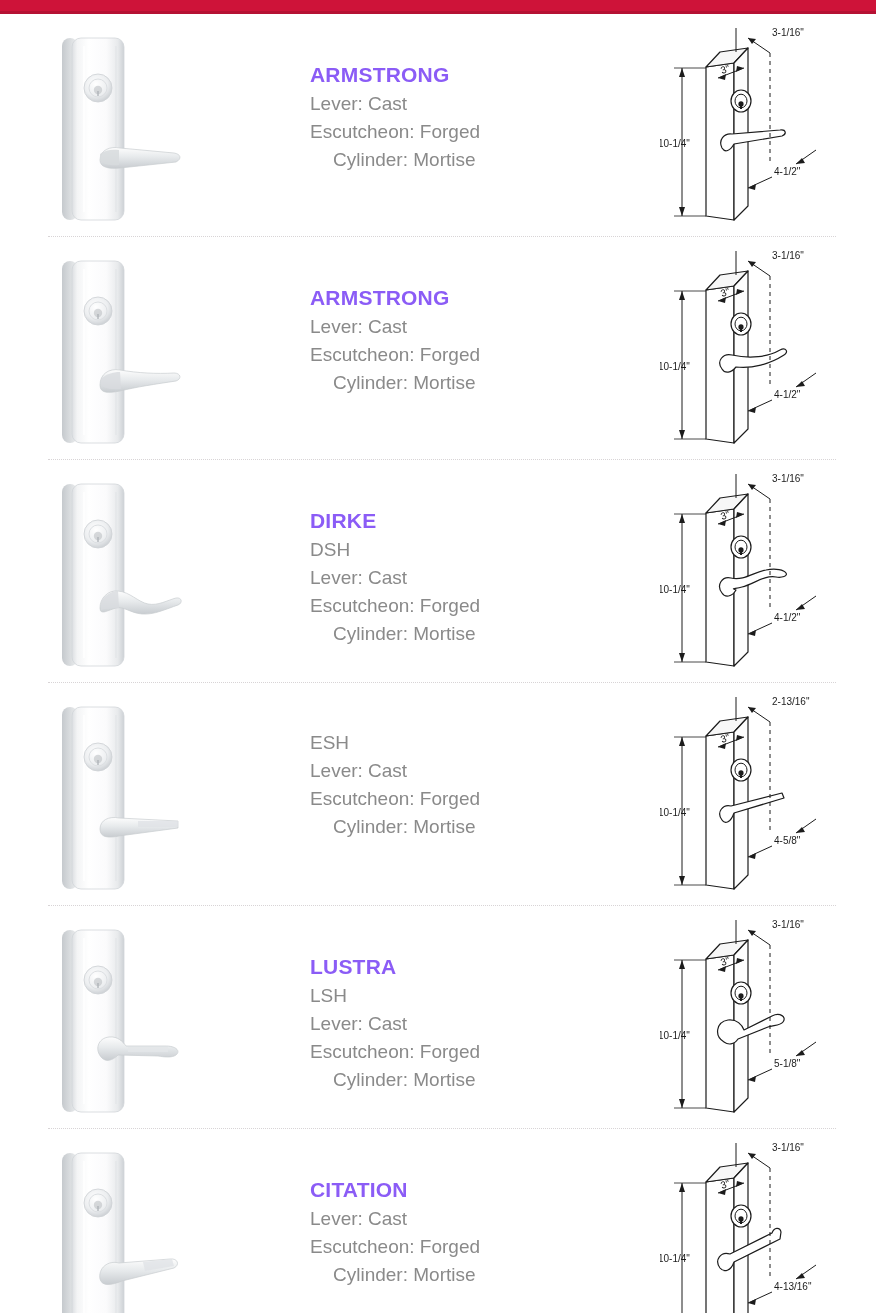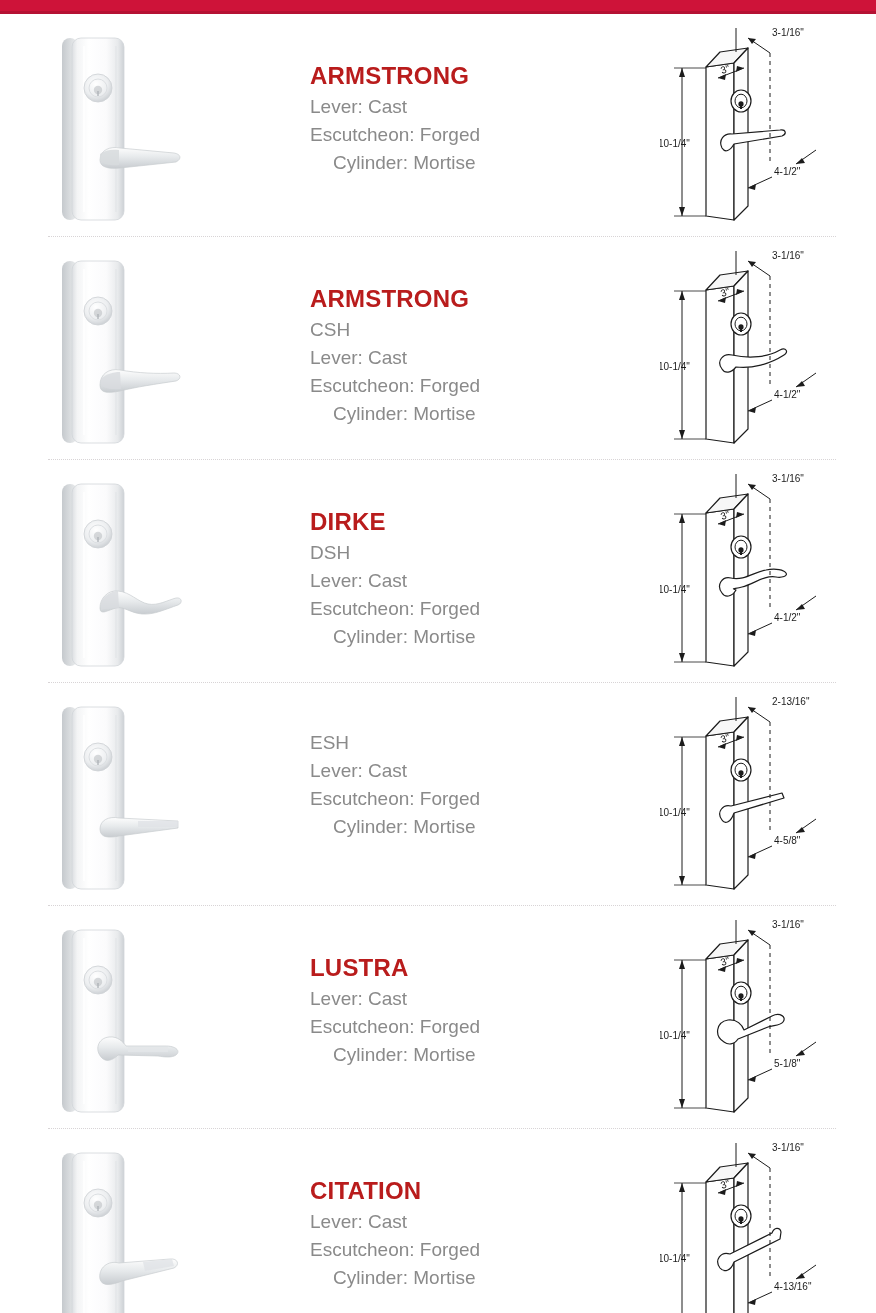--- a/index.html
+++ b/index.html
@@ -62,23 +62,23 @@
   .photo-svg { display: block; }
 
   
   .text-cell {
     position: absolute;
     left: 310px;
     top: 50px;
     width: 330px;
   }
   .prod-name {
-    font-size: 24px;
+    font-size: 21px;
     font-weight: bold;
-    color: #b91c1c;
+    color: #8b5cf6;
     letter-spacing: 0.2px;
     line-height: 1.0;
     margin: 0 0 9px 0;
   }
   .prod-line {
     font-size: 19px;
     color: #8a8a8a;
     line-height: 1.0;
     margin: 0 0 9px 0;
     font-weight: normal;
@@ -217,21 +217,20 @@
           <circle cx="50" cy="56" r="14" fill="url(#cylG_CSH)" stroke="#d0d4d7" stroke-width="0.9"></circle>
           <circle cx="50" cy="56" r="9" fill="none" stroke="#dcdfe2" stroke-width="1"></circle>
           <circle cx="50" cy="58" r="4.2" fill="#b8bcc0" opacity="0.55"></circle>
           <path d="M49 59 L51 59 L51 64 L49 64 Z" fill="#a9aeb2" opacity="0.6"></path>
           <path d="M52 130 C52 119 61 113 72 115 C90 118 108 119 126 118 C133 118 134 124 128 126 C108 129 88 132 72 136 C61 138 52 139 52 130 Z" fill="url(#lvGrad)" stroke="#c9cdd0" stroke-width="0.7"></path>
           <path d="M53 124 C58 119 65 117 72 117 L73 134 C64 135 57 134 53 130 Z" fill="#d8dbde" opacity="0.8"></path>
         </svg>
       </div>
       <div class="text-cell">
         <div class="prod-name">ARMSTRONG</div>
-        <div class="prod-line">CSH</div>
         <div class="prod-line">Lever: Cast</div>
         <div class="prod-line">Escutcheon: Forged</div>
         <div class="prod-line">Cylinder: Mortise</div>
       </div>
       <div class="draw-cell">
         <svg class="draw-svg" width="216" height="217" viewBox="0 0 216 217" xmlns="http://www.w3.org/2000/svg">
           <g stroke="#1c1c1c" fill="none" stroke-width="1.2" stroke-linejoin="round">
             <path d="M46 47 L46 196 L74 200 L74 43 Z" fill="#ffffff"></path>
             <path d="M46 47 L60 32 L88 28 L74 43 Z" fill="#f7f7f7"></path>
             <path d="M74 43 L88 28 L88 186 L74 200 Z" fill="#fdfdfd"></path>
@@ -462,20 +461,21 @@
           <circle cx="50" cy="56" r="14" fill="url(#cylG_LSH)" stroke="#d0d4d7" stroke-width="0.9"></circle>
           <circle cx="50" cy="56" r="9" fill="none" stroke="#dcdfe2" stroke-width="1"></circle>
           <circle cx="50" cy="58" r="4.2" fill="#b8bcc0" opacity="0.55"></circle>
           <path d="M49 59 L51 59 L51 64 L49 64 Z" fill="#a9aeb2" opacity="0.6"></path>
           <path d="M54 134 C46 126 50 114 61 113 C70 112 75 118 78 122 L118 122 C128 122 133 127 128 131 C124 134 116 133 110 132 L70 131 C64 137 58 138 54 134 Z" fill="url(#lvGrad)" stroke="#c9cdd0" stroke-width="0.7"></path>
           <path d="M80 123 L120 123 L120 128 L80 128 Z" fill="#e3e6e8" opacity="0.8"></path>
         </svg>
       </div>
       <div class="text-cell">
         <div class="prod-name">LUSTRA</div>
+        <div class="prod-line">LSH</div>
         <div class="prod-line">Lever: Cast</div>
         <div class="prod-line">Escutcheon: Forged</div>
         <div class="prod-line">Cylinder: Mortise</div>
       </div>
       <div class="draw-cell">
         <svg class="draw-svg" width="216" height="217" viewBox="0 0 216 217" xmlns="http://www.w3.org/2000/svg">
           <g stroke="#1c1c1c" fill="none" stroke-width="1.2" stroke-linejoin="round">
             <path d="M46 47 L46 196 L74 200 L74 43 Z" fill="#ffffff"></path>
             <path d="M46 47 L60 32 L88 28 L74 43 Z" fill="#f7f7f7"></path>
             <path d="M74 43 L88 28 L88 186 L74 200 Z" fill="#fdfdfd"></path>

